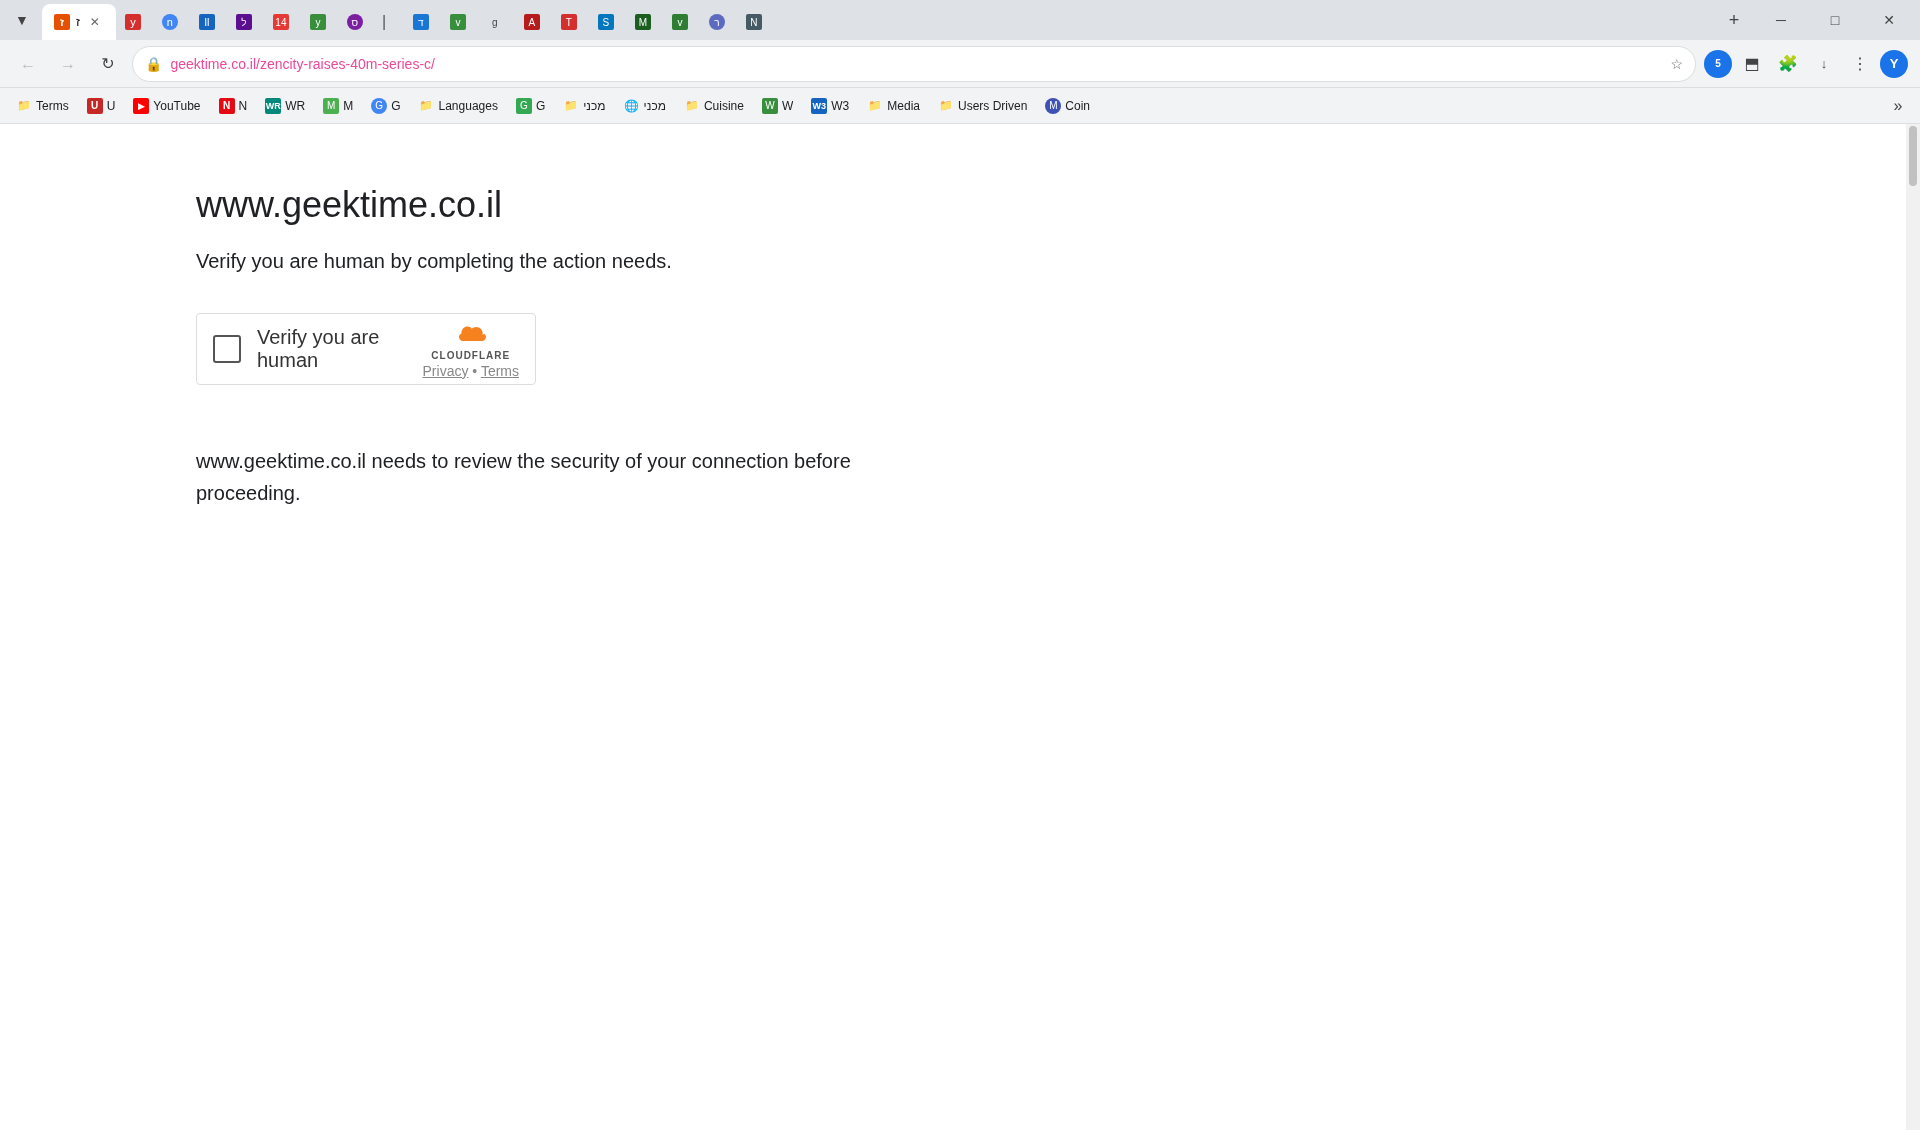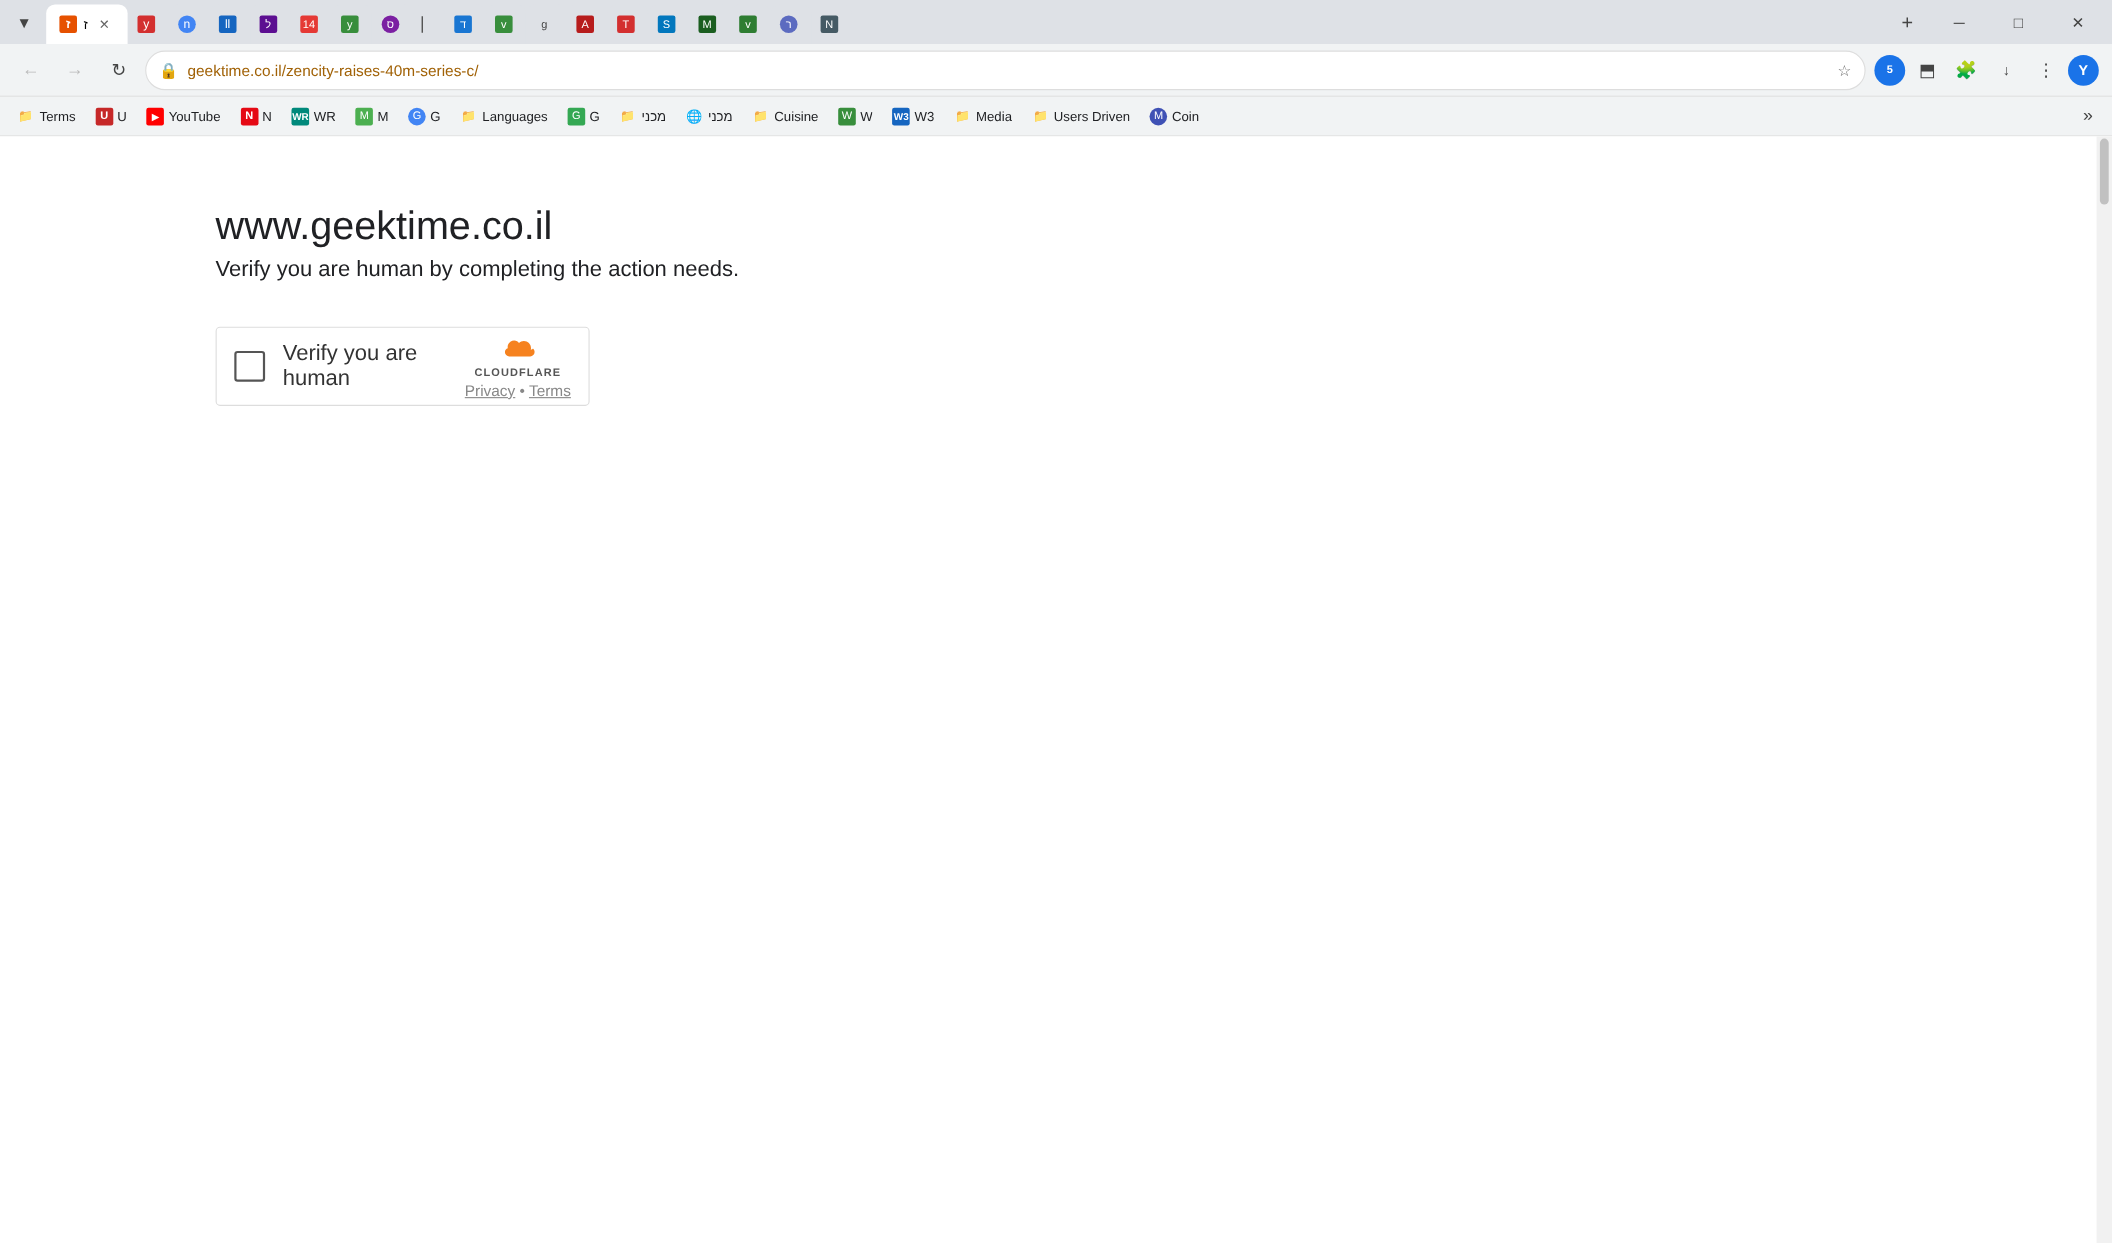--- a/index.html
+++ b/index.html
@@ -136,21 +136,21 @@
       border-radius: 24px;
       height: 36px;
       padding: 0 12px;
       gap: 8px;
     }
     .address-input {
       flex: 1;
       border: none;
       outline: none;
       font-size: 14px;
-      color: #a16207;
+      color: #ec4899;
       background: transparent;
     }
     .address-icon {
       color: #666;
       font-size: 14px;
     }
     .nav-right-btns {
       display: flex;
       align-items: center;
       gap: 4px;
@@ -248,21 +248,21 @@
       border-radius: 4px;
       margin: 2px auto;
     }
     .page-content {
       max-width: 900px;
     }
     .page-domain {
       font-size: 36px;
       font-weight: 400;
       color: #202124;
-      margin-bottom: 8px;
+      margin-bottom: 24px;
     }
     .page-subtitle {
       font-size: 20px;
       color: #202124;
       margin-bottom: 40px;
     }
     .cloudflare-widget {
       border: 1px solid #ddd;
       border-radius: 4px;
       width: 340px;
@@ -527,18 +527,22 @@
         </div>
         <div class="cf-brand">CLOUDFLARE</div>
         <div class="cf-links">
           <a href="#">Privacy</a>
           <span>•</span>
           <a href="#">Terms</a>
         </div>
       </div>
     </div>
 
+    <p class="page-description">
+      <span>www.geektime.co.il needs to review the security of your connection before</span><br>
+      <span>proceeding.</span>
+    </p>
   </div>
 
   <div class="scrollbar">
     <div class="scrollbar-thumb"></div>
   </div>
 </div>
 
 </body></html>

